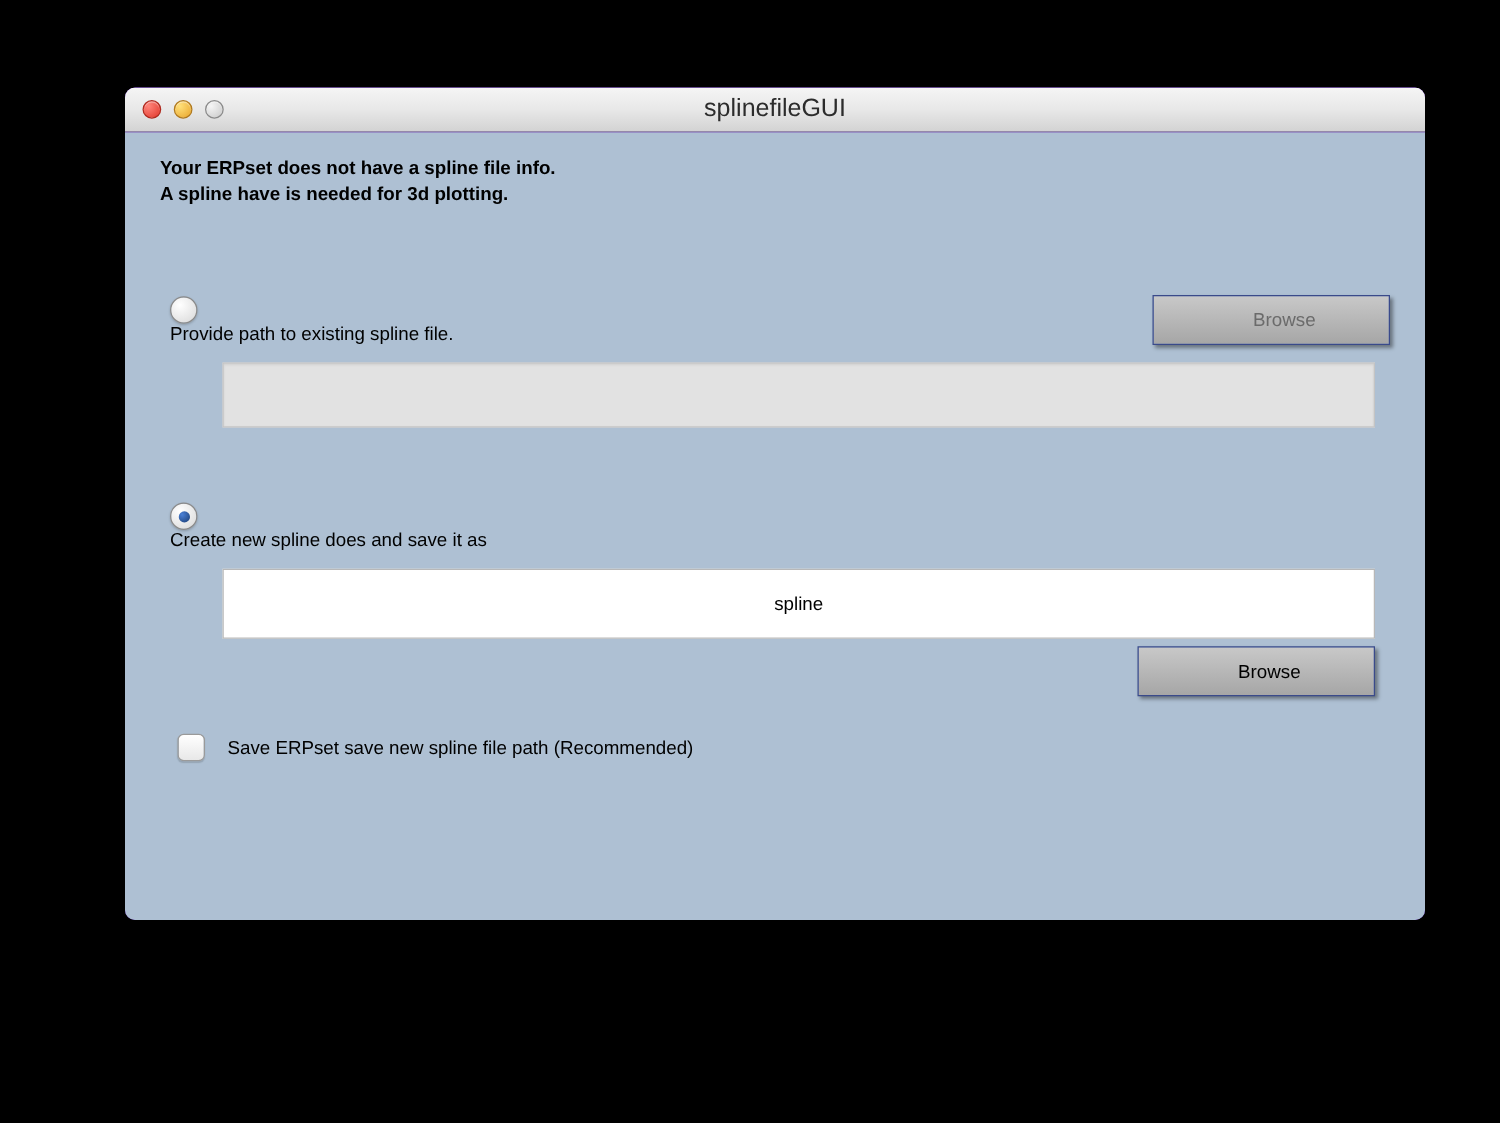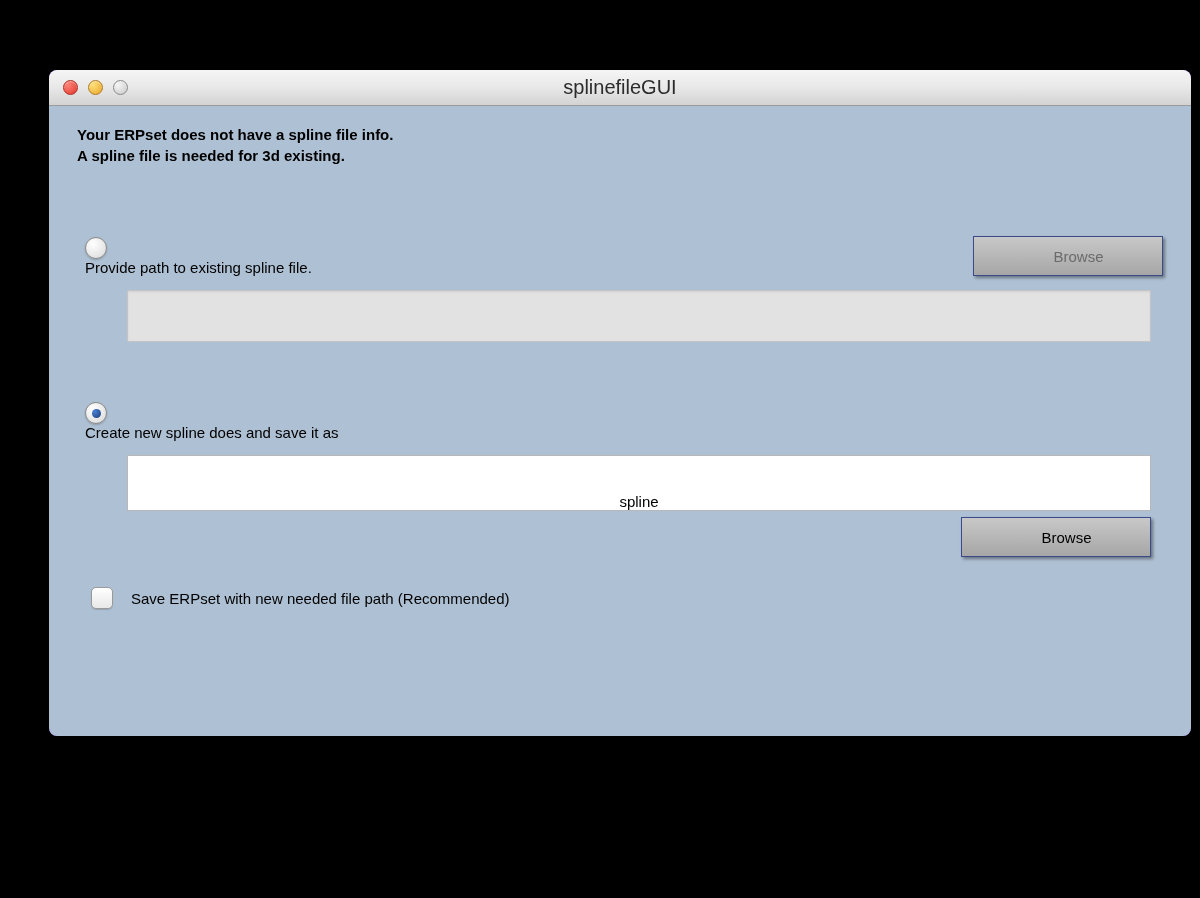--- a/index.html
+++ b/index.html
@@ -7,21 +7,21 @@
   body {
     background: #000;
     font-family: "Helvetica Neue", Helvetica, Arial, sans-serif;
     font-size: 14px;
     color: #000;
     display: flex;
     align-items: flex-start;
     justify-content: center;
   }
   .window {
-    width: 1142px;
+    width: 1040px;
     margin-top: 70px;
     background: #6d28d9;
     border-radius: 8px;
     box-shadow: 0 10px 40px rgba(0,0,0,0.5);
     overflow: hidden;
     margin-left: 40px;
   }
   .titlebar {
     height: 36px;
     background: linear-gradient(to bottom, #f5f5f5 0%, #e8e8e8 50%, #d3d3d3 100%);
@@ -133,21 +133,21 @@
     margin-top: 60px;
     margin-bottom: 14px;
   }
   .create-field {
     margin-left: 50px;
     margin-right: 12px;
     height: 56px;
     background: #fff;
     border: 1px solid #b8b8b8;
     display: flex;
-    align-items: flex-end;
+    align-items: center;
     justify-content: center;
     font-size: 15px;
     font-family: inherit;
     color: #000;
   }
   .create-field input {
     border: none;
     outline: none;
     text-align: center;
     font-size: 15px;
@@ -197,21 +197,21 @@
       <div class="tl tl-close"></div>
       <div class="tl tl-min"></div>
       <div class="tl tl-max"></div>
     </div>
     <div class="titlebar-title">splinefileGUI</div>
   </div>
 
   <div class="content">
     <div class="heading">
       <div>Your ERPset does not have a spline file info.</div>
-      <div>A spline file is needed for 3d existing.</div>
+      <div>A spline have is needed for 3d plotting.</div>
     </div>
 
     <div class="top-row">
       <div class="option-row">
         <div class="radio"></div>
         <div class="option-label">Provide path to existing spline file.</div>
       </div>
       <div class="btn browse-btn disabled">Browse</div>
     </div>
     <div class="path-field"></div>
@@ -224,17 +224,17 @@
     </div>
     <div class="create-field">
       <input type="text" value="spline" style="">
     </div>
     <div class="browse2-row">
       <div class="btn browse-btn">Browse</div>
     </div>
 
     <div class="checkbox-row">
       <div class="checkbox"></div>
-      <div class="option-label">Save ERPset with new needed file path (Recommended)</div>
+      <div class="option-label">Save ERPset save new spline file path (Recommended)</div>
     </div>
 
   </div>
 </div>
 
 </body></html>

